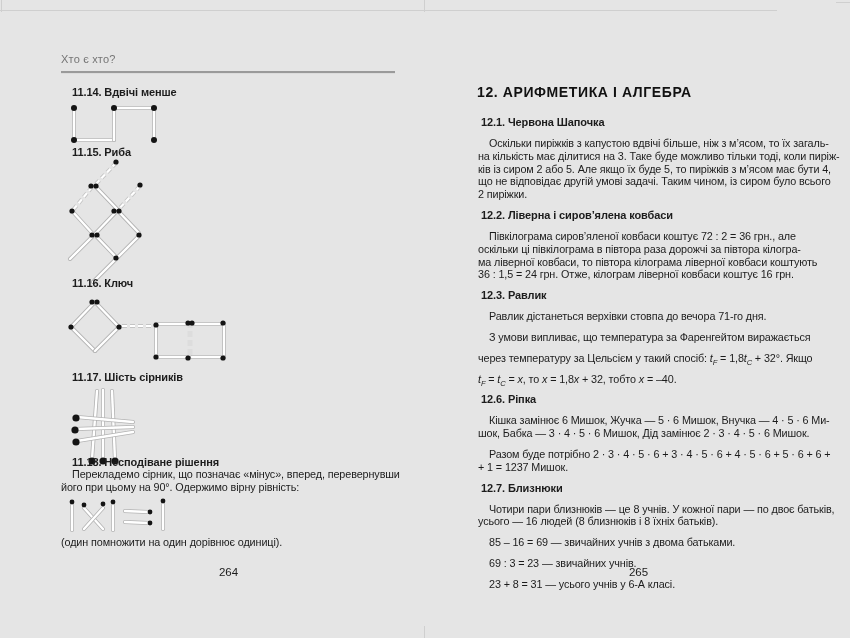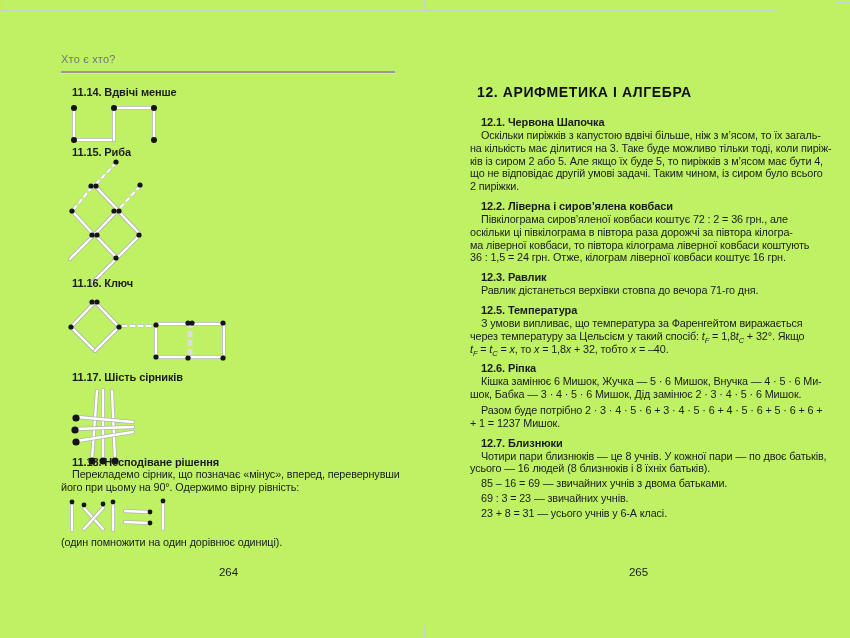--- a/index.html
+++ b/index.html
@@ -1,17 +1,17 @@
 <!DOCTYPE html>
 <html><head>
 <meta charset="utf-8">
 <style>
   html,body{margin:0;padding:0;background:#fff;}
   #spread{
-    position:relative;width:850px;height:638px;background:#bef264;
+    position:relative;width:850px;height:638px;background:#e5e5e5;
     font-family:"Liberation Sans",sans-serif;color:#1c1c1c;overflow:hidden;
   }
   
   .trim{position:absolute;background:#cfcfcf;}
   
   .runhead{position:absolute;left:61px;top:53px;font-size:11px;color:#757575;letter-spacing:.2px;}
   .rule{position:absolute;left:61px;top:71px;width:334px;height:2px;background:#9a9a9a;box-shadow:0 1px 0 #dcdcdc;}
   .lhead{position:absolute;font-size:11px;font-weight:bold;margin:0;letter-spacing:-.1px;}
   .lbody{
     position:absolute;left:61px;width:344px;font-size:10.8px;line-height:13px;
@@ -21,21 +21,21 @@
   .caption{position:absolute;left:61px;top:536px;font-size:10.8px;letter-spacing:-.1px;}
   .pagenum{position:absolute;top:566px;width:335px;text-align:center;font-size:11.5px;}
   .fig{position:absolute;}
   
   .rp-content{position:absolute;left:470px;top:84px;width:337px;}
   .chapter-title{
     margin:0 0 16px 7px;font-size:14px;font-weight:bold;letter-spacing:.6px;color:#111;
   }
   .sec h2{font-size:11px;font-weight:bold;margin:7px 0 0 11px;line-height:13px;letter-spacing:-.1px;}
   .sec p{
-    margin:0;font-size:10.8px;line-height:12.8px;white-space:pre;letter-spacing:-.12px;
+    margin:8px;font-size:10.8px;line-height:12.8px;white-space:pre;letter-spacing:-.12px;
   }
   .sec p.cont{margin-top:3px;}
   .sec .item{margin-top:2px;}
   .sec sub{font-size:7.5px;font-style:italic;line-height:0;}
   .sec i{font-style:italic;}
   
   .m-out{stroke:#b3b3b3;stroke-width:4;stroke-linecap:round;fill:none;}
   .m-in{stroke:#ffffff;stroke-width:2.4;stroke-linecap:round;fill:none;}
   .m-dash-out{stroke:#c4c4c4;stroke-width:4;stroke-linecap:butt;stroke-dasharray:5 3;fill:none;}
   .m-dash-in{stroke:#ffffff;stroke-width:2.2;stroke-linecap:butt;stroke-dasharray:5 3;fill:none;}
@@ -236,21 +236,20 @@
 36 : 1,5 = 24 грн. Отже, кілограм ліверної ковбаси коштує 16 грн.</p>
       </div>
 
       <div class="sec">
         <h2>12.3. Равлик</h2>
         <p class="indent1">Равлик дістанеться верхівки стовпа до вечора 71-го дня.</p>
       </div>
 
 
       <div class="sec">
-        <h2>12.5. Температура</h2>
         <p class="indent1">З умови випливає, що температура за Фаренгейтом виражається</p>
         <p>через температуру за Цельсієм у такий спосіб: <i>t</i><sub>F</sub> = 1,8<i>t</i><sub>C</sub> + 32°. Якщо</p>
         <p><i>t</i><sub>F</sub> = <i>t</i><sub>C</sub> = <i>x</i>, то <i>x</i> = 1,8<i>x</i> + 32, тобто <i>x</i> = –40.</p>
       </div>
 
       <div class="sec">
         <h2>12.6. Ріпка</h2>
         <p class="indent1">Кішка замінює 6 Мишок, Жучка — 5 · 6 Мишок, Внучка — 4 · 5 · 6 Ми-
 шок, Бабка — 3 · 4 · 5 · 6 Мишок, Дід замінює 2 · 3 · 4 · 5 · 6 Мишок.</p>
         <p class="indent1 cont">Разом буде потрібно 2 · 3 · 4 · 5 · 6 + 3 · 4 · 5 · 6 + 4 · 5 · 6 + 5 · 6 + 6 +

